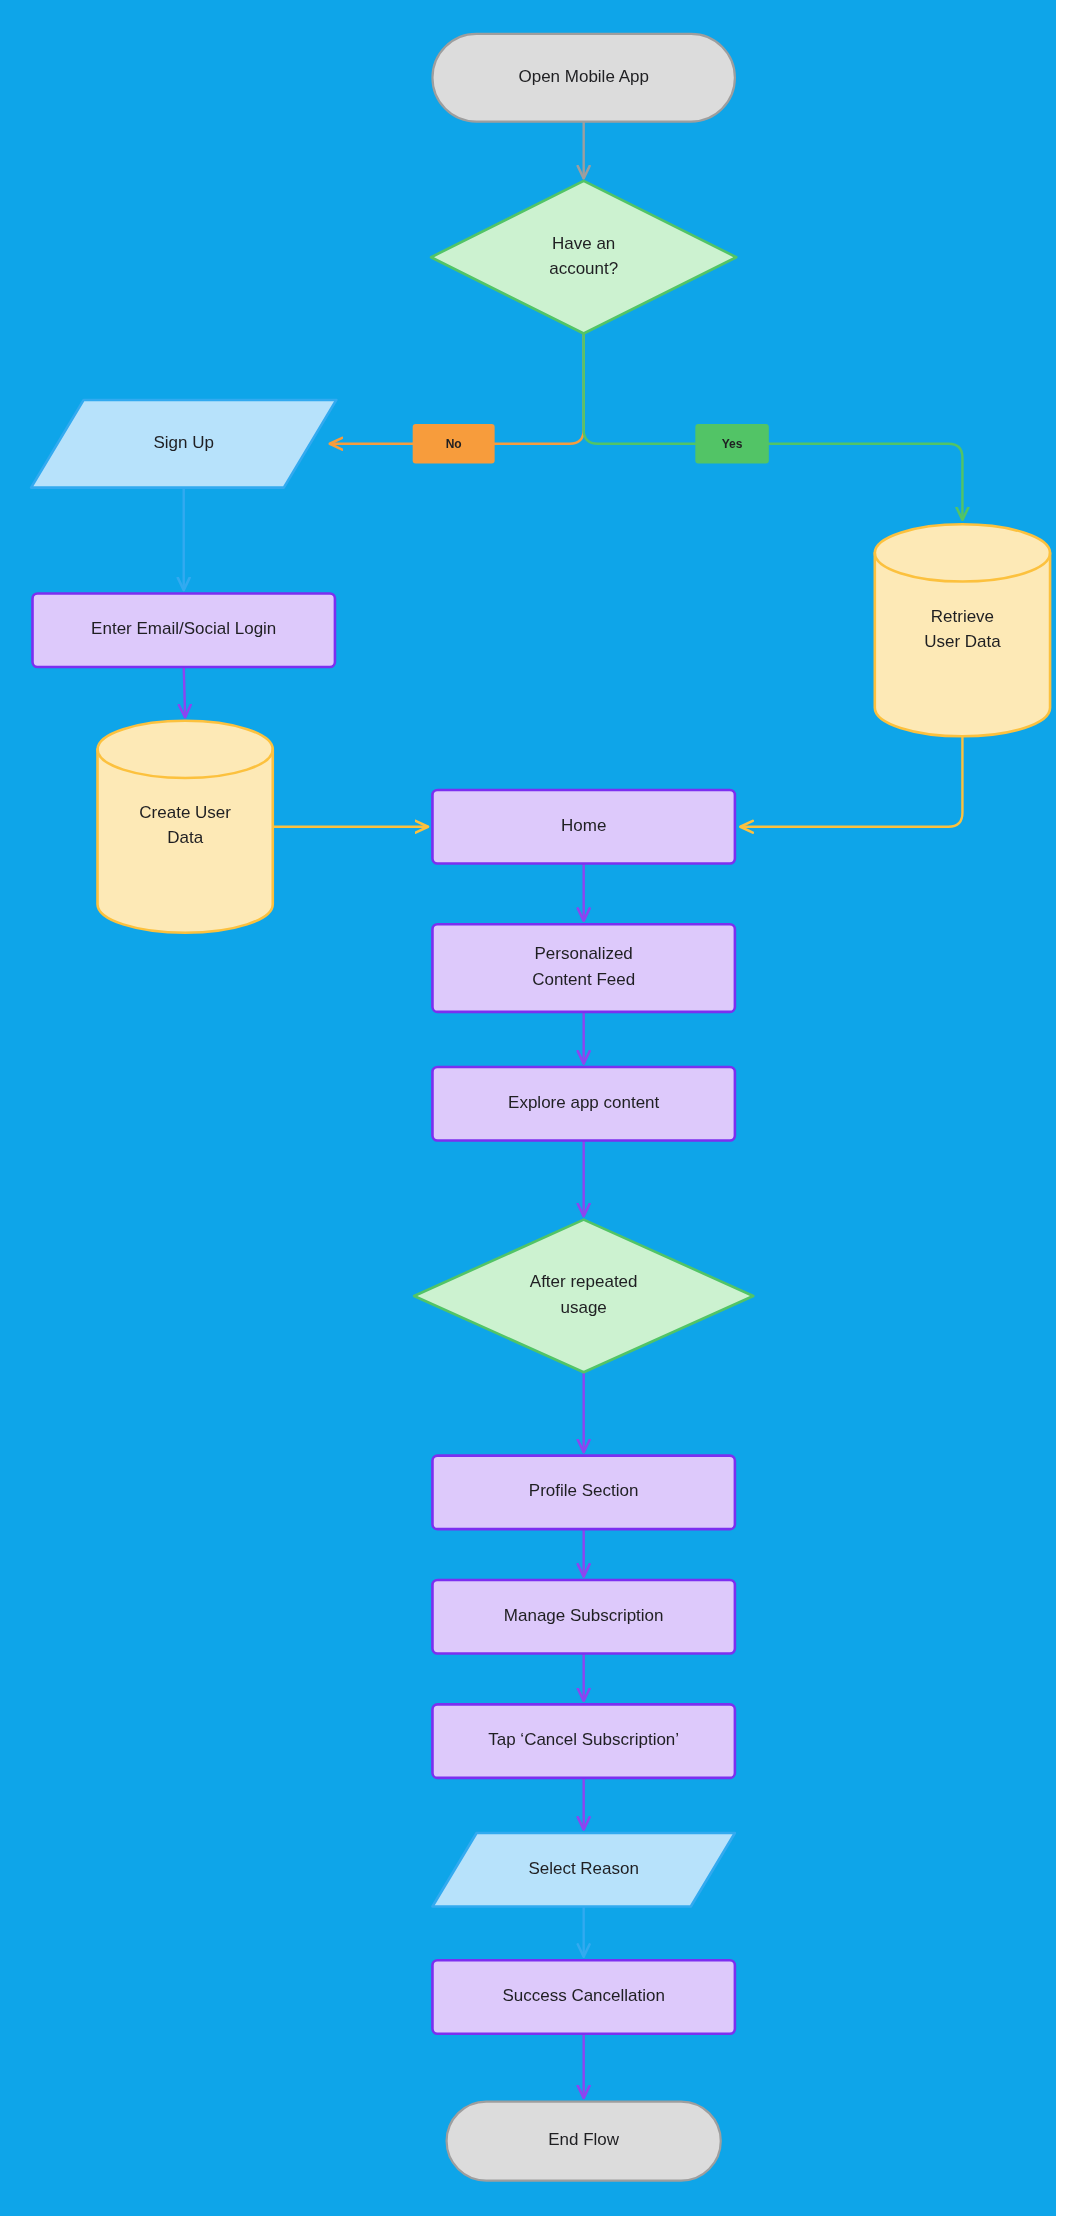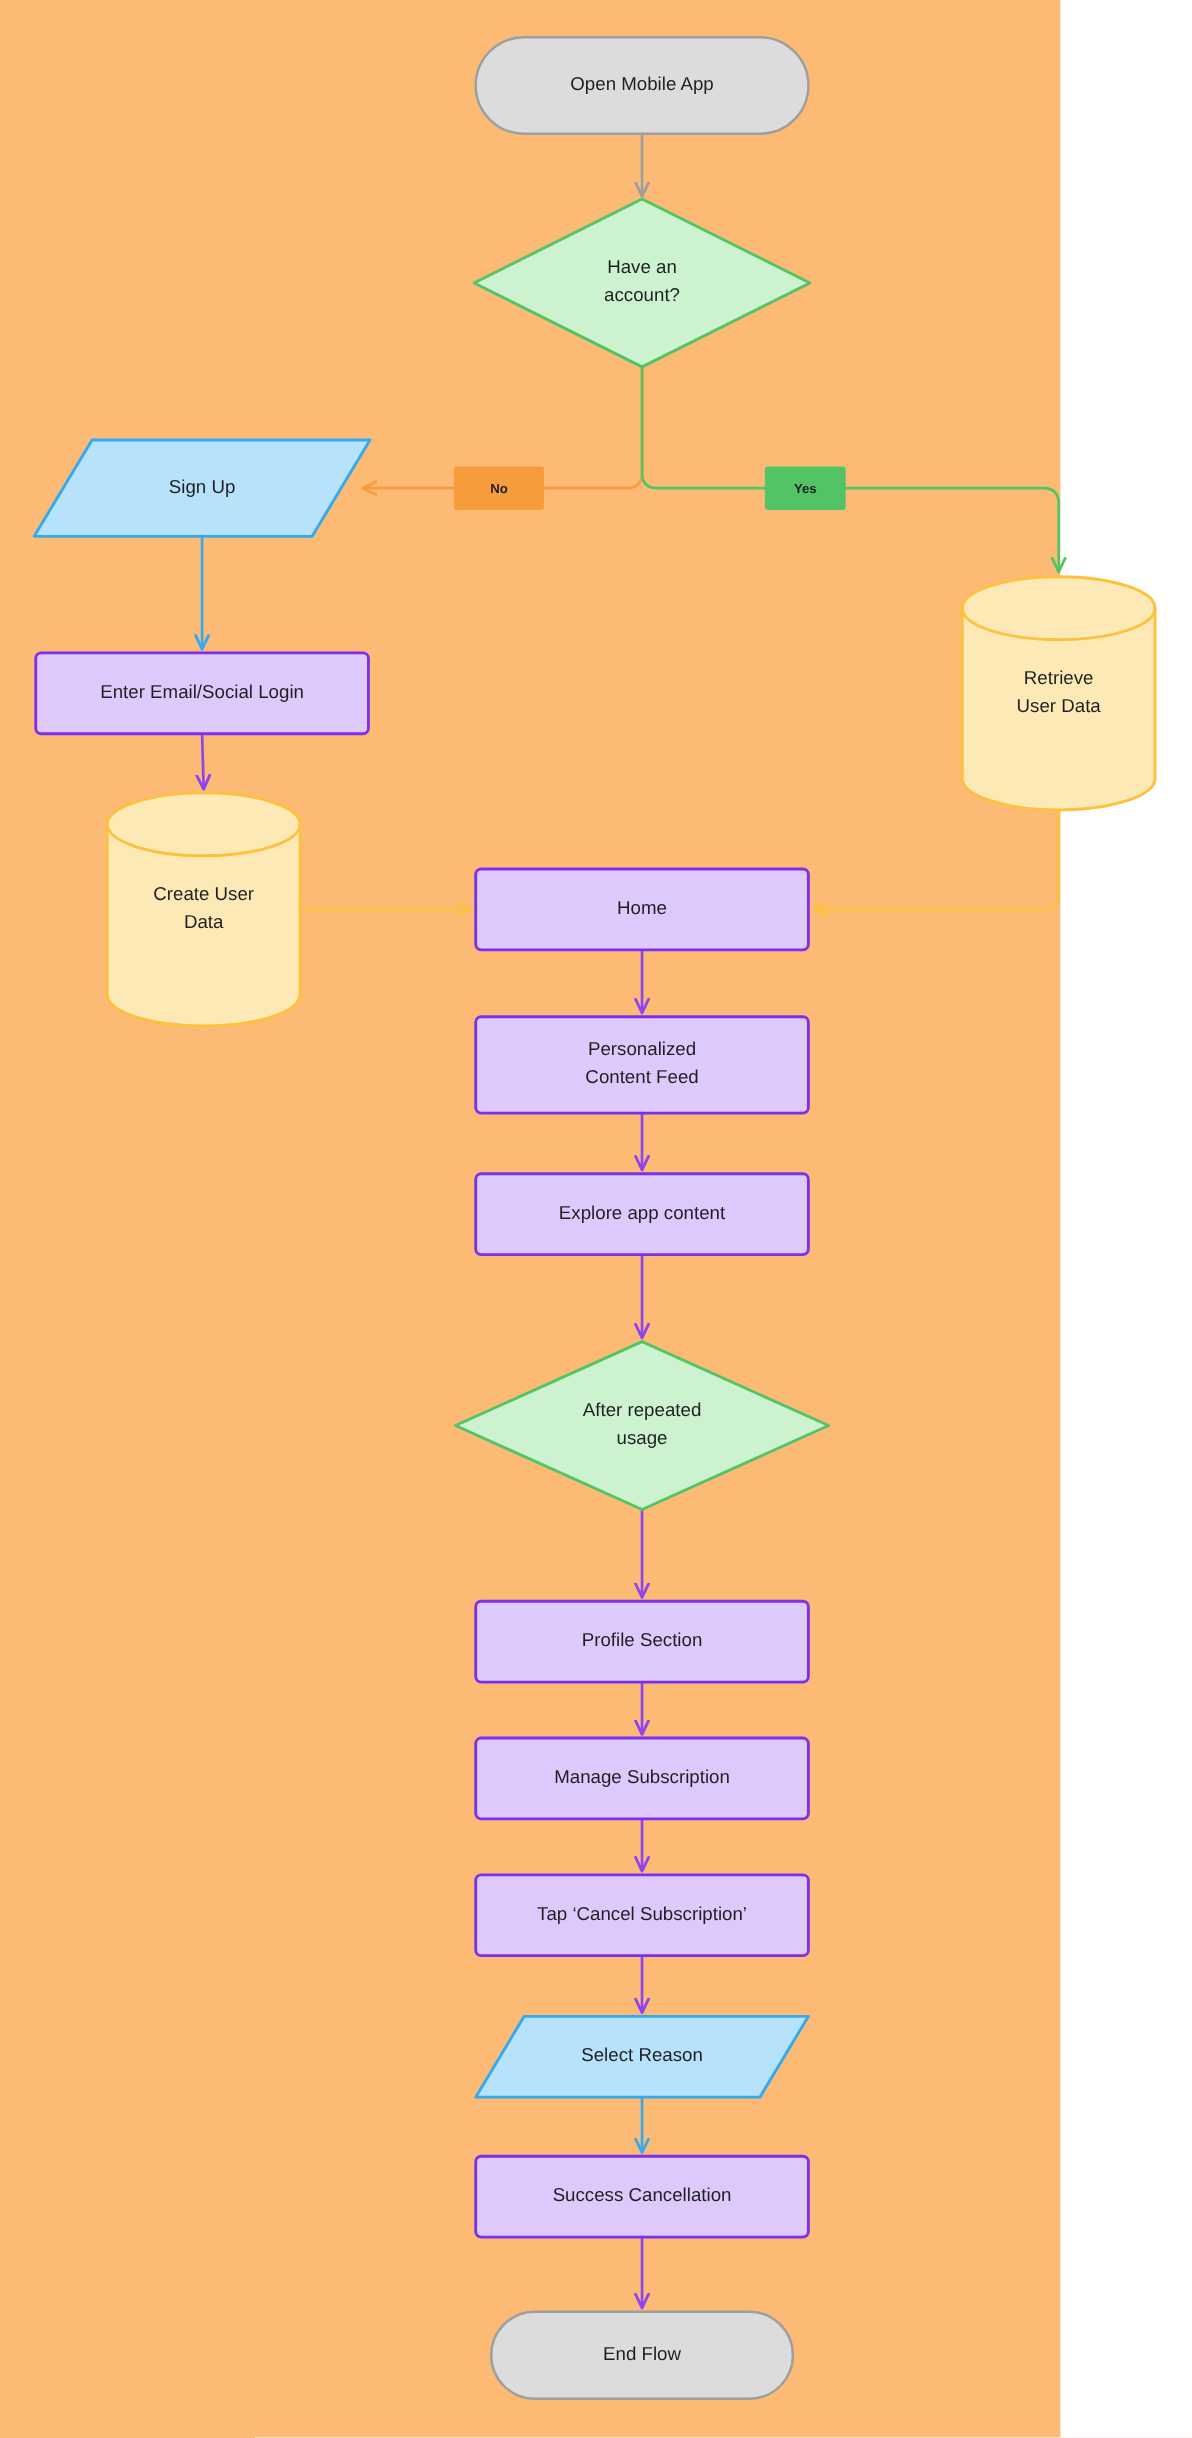--- a/index.html
+++ b/index.html
@@ -1,18 +1,18 @@
 <!DOCTYPE html>
 <html><head>
 <meta charset="utf-8">
 <style>
   html,body{margin:0;padding:0;background:#ffffff;}
   body{width:1084px;height:2216px;overflow:hidden;
        font-family:"Liberation Sans","DejaVu Sans",sans-serif;}
-  #stage{position:relative;width:964px;height:2216px;background:#fdba74;text-align:center;}
+  #stage{position:relative;width:1056px;height:2216px;background:#0ea5e9;text-align:center;}
   svg#flow{position:absolute;left:0;top:0;width:1084px;height:2216px;display:block;}
   .nshape{stroke-linejoin:round;stroke-linecap:round;}
   .ntext{font-family:"Liberation Sans","DejaVu Sans",sans-serif;
          font-size:17px;fill:#1f1f22;text-anchor:middle;dominant-baseline:middle;}
   .edge{fill:none;stroke-linecap:round;stroke-linejoin:round;stroke-width:2.4;}
   .elabel-text{font-family:"Liberation Sans","DejaVu Sans",sans-serif;
                font-size:12px;font-weight:bold;fill:#1f1f22;
                text-anchor:middle;dominant-baseline:middle;}
 </style>
 </head>

